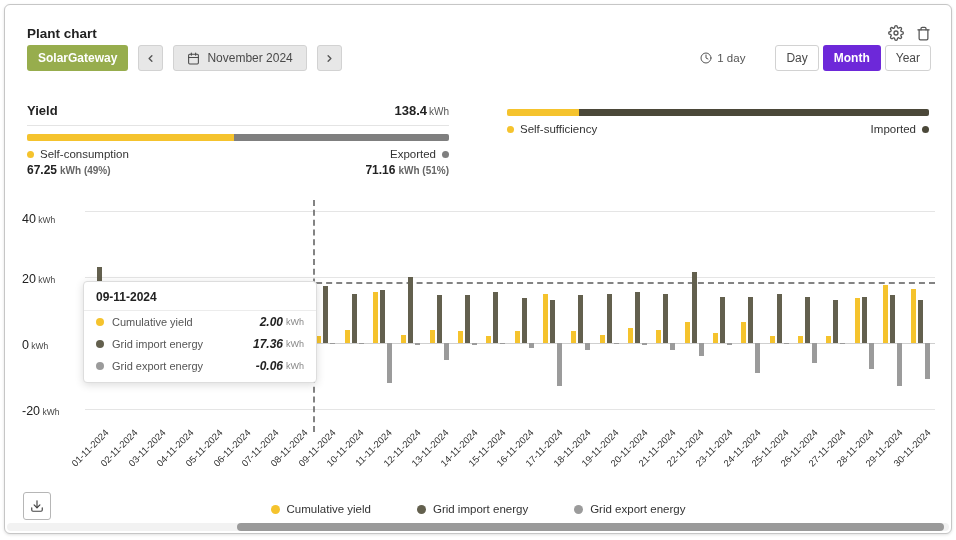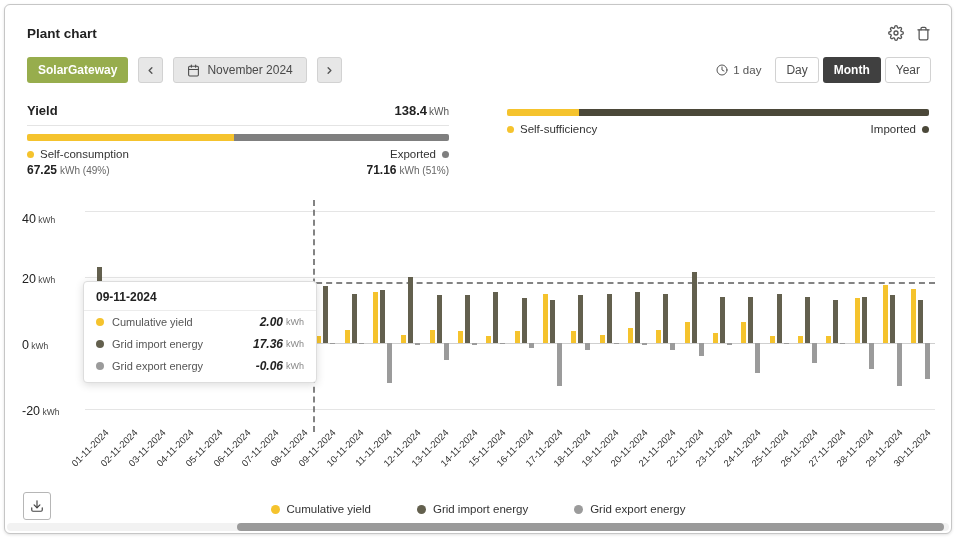--- a/index.html
+++ b/index.html
@@ -6,47 +6,47 @@
   body{width:956px;height:540px;font-family:"Liberation Sans",sans-serif;-webkit-font-smoothing:antialiased;color:#2e2e2e;}
   .card{position:absolute;left:4px;top:4px;width:946px;height:528px;background:#fff;border:1px solid #c6c6c6;border-radius:6px;box-shadow:0 1px 3px rgba(0,0,0,.12);overflow:hidden;}
 
   
   .header{position:absolute;top:20px;left:22px;right:20px;display:flex;align-items:center;}
   .title{font-size:13.5px;font-weight:bold;color:#222;}
   .header-icons{margin-left:auto;display:flex;gap:12px;color:#555;}
   .icon-btn{cursor:pointer;display:flex;align-items:center;background:none;border:none;padding:0;color:#555;}
 
   
-  .toolbar{position:absolute;top:52px;left:22px;right:20px;display:flex;align-items:center;}
+  .toolbar{position:absolute;top:40px;left:22px;right:20px;display:flex;align-items:center;}
   .btn{box-sizing:border-box;height:26px;border:1px solid #d2d2d2;background:#e7e7e7;border-radius:3px;font-family:inherit;font-size:12px;color:#4a4a4a;display:flex;align-items:center;justify-content:center;cursor:pointer;}
   .gateway-btn{border:none;color:#fff;font-weight:bold;padding:0 11px;}
   .nav-btn{width:25px;margin-left:10px;color:#555;}
   .period-btn{margin-left:10px;padding:0 13px;gap:7px;}
   .toolbar-right{margin-left:auto;display:flex;align-items:center;gap:14px;}
   .interval{display:flex;align-items:center;gap:5px;font-size:11.5px;color:#555;}
-  .segmented{display:flex;gap:4px;}
+  .segmented{display:flex;gap:4px;margin-left:16px;}
   .seg-btn{background:#fff;padding:0 10px;}
   .seg-btn.active{color:#fff;border-color:transparent;font-weight:bold;}
 
   
   .summary{position:absolute;top:96px;left:22px;right:22px;display:flex;gap:58px;}
   .panel{flex:1;min-width:0;}
   .panel-head{display:flex;align-items:baseline;justify-content:space-between;border-bottom:1px solid #e4e4e4;padding-bottom:6px;}
   .panel-title{font-size:13px;font-weight:bold;color:#222;}
   .panel-total b{font-size:13px;color:#222;}
   .panel-total i{font-style:normal;font-size:10px;color:#555;margin-left:2px;}
   .stackbar{margin-top:8px;height:7px;display:flex;border-radius:2px;overflow:hidden;background:#eee;}
   .stackbar .segfill{height:100%;}
   .stackbar .segrest{height:100%;flex:1;}
   .split{display:flex;justify-content:space-between;align-items:center;margin-top:7px;font-size:11.5px;color:#333;}
   .split .lab{display:flex;align-items:center;gap:6px;}
   .dot{width:7px;height:7px;border-radius:50%;display:inline-block;flex:none;}
   .vals{margin-top:3px;}
   .vals b{font-size:12px;color:#222;}
-  .vals i{font-style:normal;font-size:10px;color:#666;margin-left:3px;}
+  .vals i{font-style:normal;font-size:10px;color:#666;margin-left:3px;font-weight:bold;}
 
   
   .chart-wrap{position:absolute;top:192px;left:0;right:0;height:300px;}
   .plot{position:absolute;left:80px;right:16px;top:6px;height:215px;}
   .gridline{position:absolute;left:0;right:0;height:1px;background:#e5e5e5;}
   .gridline.zero{background:#cfcfcf;}
   .refline-h{position:absolute;left:0;right:0;border-top:2px dashed #6e6e6e;opacity:.85;}
   .refline-v{position:absolute;top:-3px;bottom:-14px;border-left:2px dashed #6e6e6e;opacity:.85;}
   .ytick{position:absolute;left:17px;white-space:nowrap;}
   .ynum{font-size:12.5px;color:#222;}
@@ -124,21 +124,21 @@
     <div class="toolbar-right">
       <span class="interval">
         <svg viewBox="0 0 24 24" width="12" height="12" fill="none" stroke="currentColor" stroke-width="2" stroke-linecap="round" stroke-linejoin="round">
             <circle cx="12" cy="12" r="10"></circle>
             <polyline points="12 6 12 12 16 14"></polyline>
           </svg>
         <span>1 day</span>
       </span>
       <div class="segmented">
         <button class="btn seg-btn">Day</button>
-        <button class="btn seg-btn active" style="background: #404040;">Month</button>
+        <button class="btn seg-btn active" style="background: #6d28d9;">Month</button>
         <button class="btn seg-btn">Year</button>
       </div>
     </div>
   </div>
 
   <div class="summary">
     <div class="panel">
       <div class="panel-head">
         <span class="panel-title">Yield</span>
         <span class="panel-total"><b>138.4</b><i>kWh</i></span>

